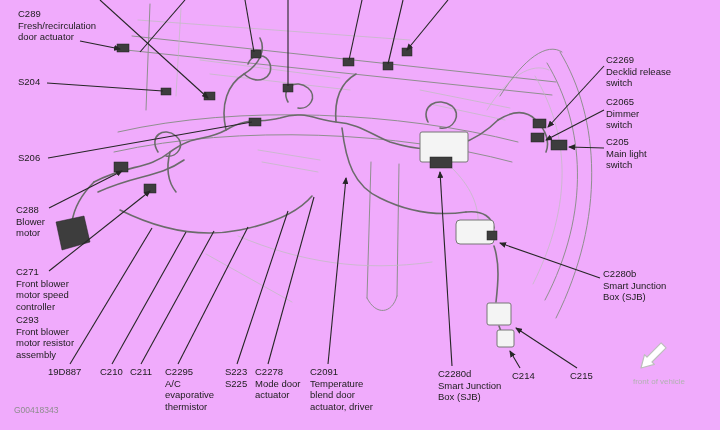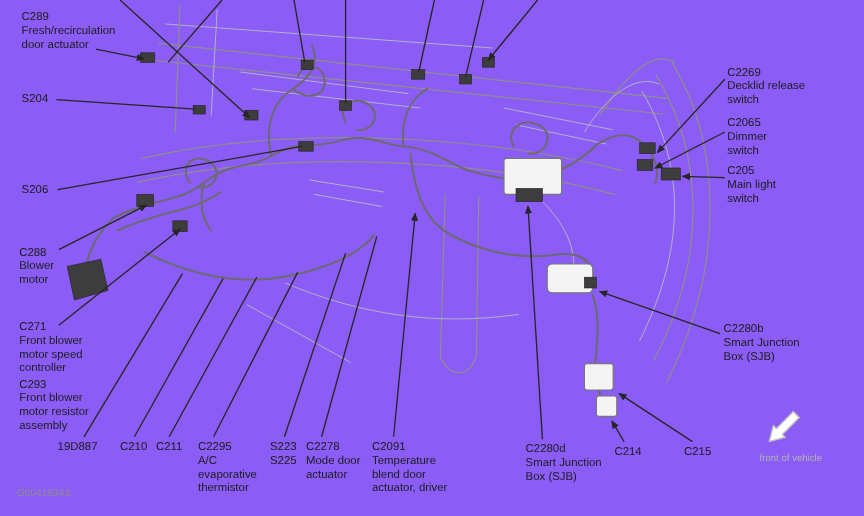--- a/index.html
+++ b/index.html
@@ -1,16 +1,16 @@
 <!DOCTYPE html>
 <html><head>
 <meta charset="utf-8">
 <style>
   html,body{margin:0;padding:0;background:#ffffff;}
-  .stage{position:relative;width:720px;height:430px;background:#8b5cf6;overflow:hidden;
+  .stage{position:relative;width:720px;height:430px;background:#f0abfc;overflow:hidden;
          font-family:"Liberation Sans",sans-serif;}
   svg{display:block;}
   .art{fill:none;stroke:#8f8f8f;stroke-width:1;stroke-linecap:round;}
   .art-heavy{fill:none;stroke:#6b6b6b;stroke-width:1.6;stroke-linecap:round;}
   .art-light{fill:none;stroke:#bdbdbd;stroke-width:.7;stroke-linecap:round;}
   .blob{fill:#3d3d3d;stroke:#222222;stroke-width:.5;}
   .box{fill:#f4f4f4;stroke:#777777;stroke-width:1;}
   .leader{stroke:#262626;stroke-width:1.1;fill:none;}
   .callout{font:9.5px "Liberation Sans",sans-serif;fill:#1c1c1c;}
   #figure-id{font:8.5px "Liberation Sans",sans-serif;fill:#8d8d8d;}

